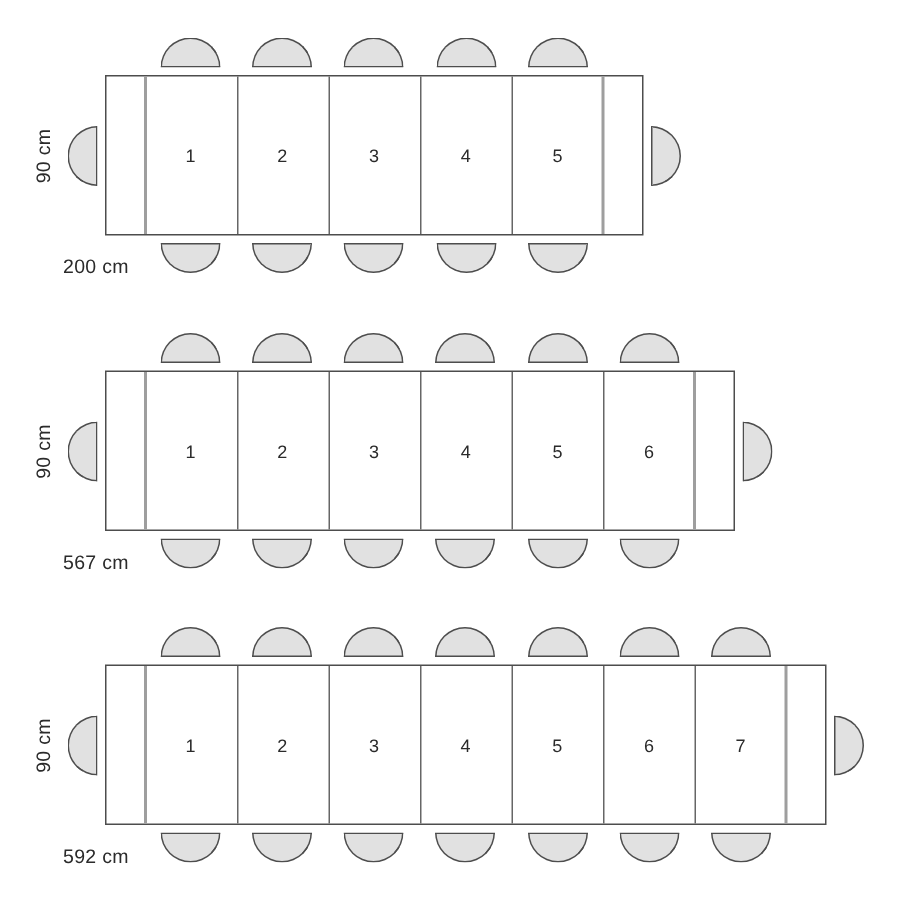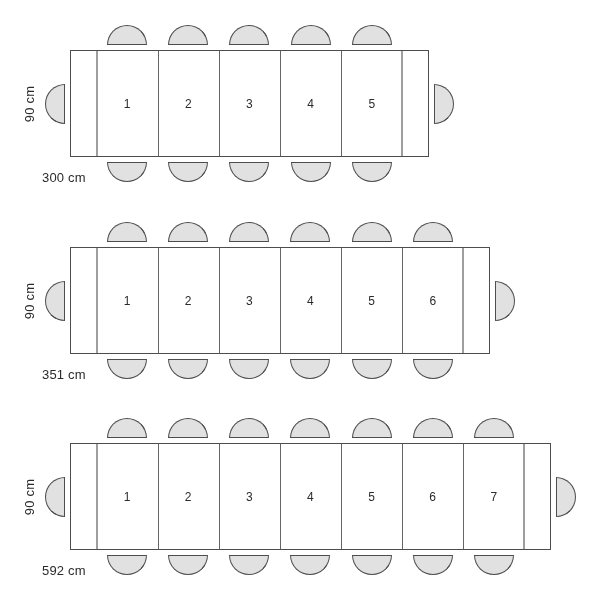--- a/index.html
+++ b/index.html
@@ -85,21 +85,21 @@
       <div class="chair chair-top" style="left: 229.4px; top: 25px;"></div>
       <div class="chair chair-bottom" style="left: 229.4px; top: 162px;"></div>
       <div class="num" style="left: 310.56px; top: 103.5px;">4</div>
       <div class="chair chair-top" style="left: 290.56px; top: 25px;"></div>
       <div class="chair chair-bottom" style="left: 290.56px; top: 162px;"></div>
       <div class="num" style="left: 371.72px; top: 103.5px;">5</div>
       <div class="chair chair-top" style="left: 351.72px; top: 25px;"></div>
       <div class="chair chair-bottom" style="left: 351.72px; top: 162px;"></div>
       <div class="chair chair-left" style="left: 45px; top: 83.5px;"></div>
       <div class="chair chair-right" style="left: 433.8px; top: 83.5px;"></div>
-      <div class="len-label" style="left: 42px; top: 170px;">300 cm</div>
+      <div class="len-label" style="left: 42px; top: 170px;">200 cm</div>
       <div class="depth-label" style="left: 29px; top: 103.5px;">90 cm</div>
     </div>
     <div class="diagram">
       <div class="table" style="left: 70px; top: 247px; width: 419.796px; height: 107px;"></div>
       <div class="leaf" style="left: 96.5px; top: 248px; height: 105px;"></div>
       <div class="leaf" style="left: 463.296px; top: 248px; height: 105px;"></div>
       <div class="divider" style="left: 157.633px; top: 248px; height: 105px;"></div>
       <div class="divider" style="left: 218.765px; top: 248px; height: 105px;"></div>
       <div class="divider" style="left: 279.898px; top: 248px; height: 105px;"></div>
       <div class="divider" style="left: 341.031px; top: 248px; height: 105px;"></div>
@@ -117,21 +117,21 @@
       <div class="chair chair-top" style="left: 290.464px; top: 222px;"></div>
       <div class="chair chair-bottom" style="left: 290.464px; top: 359px;"></div>
       <div class="num" style="left: 371.597px; top: 300.5px;">5</div>
       <div class="chair chair-top" style="left: 351.597px; top: 222px;"></div>
       <div class="chair chair-bottom" style="left: 351.597px; top: 359px;"></div>
       <div class="num" style="left: 432.73px; top: 300.5px;">6</div>
       <div class="chair chair-top" style="left: 412.73px; top: 222px;"></div>
       <div class="chair chair-bottom" style="left: 412.73px; top: 359px;"></div>
       <div class="chair chair-left" style="left: 45px; top: 280.5px;"></div>
       <div class="chair chair-right" style="left: 494.796px; top: 280.5px;"></div>
-      <div class="len-label" style="left: 42px; top: 367px;">351 cm</div>
+      <div class="len-label" style="left: 42px; top: 367px;">567 cm</div>
       <div class="depth-label" style="left: 29px; top: 300.5px;">90 cm</div>
     </div>
     <div class="diagram">
       <div class="table" style="left: 70px; top: 443px; width: 480.792px; height: 107px;"></div>
       <div class="leaf" style="left: 96.5px; top: 444px; height: 105px;"></div>
       <div class="leaf" style="left: 524.292px; top: 444px; height: 105px;"></div>
       <div class="divider" style="left: 157.613px; top: 444px; height: 105px;"></div>
       <div class="divider" style="left: 218.726px; top: 444px; height: 105px;"></div>
       <div class="divider" style="left: 279.839px; top: 444px; height: 105px;"></div>
       <div class="divider" style="left: 340.953px; top: 444px; height: 105px;"></div>

